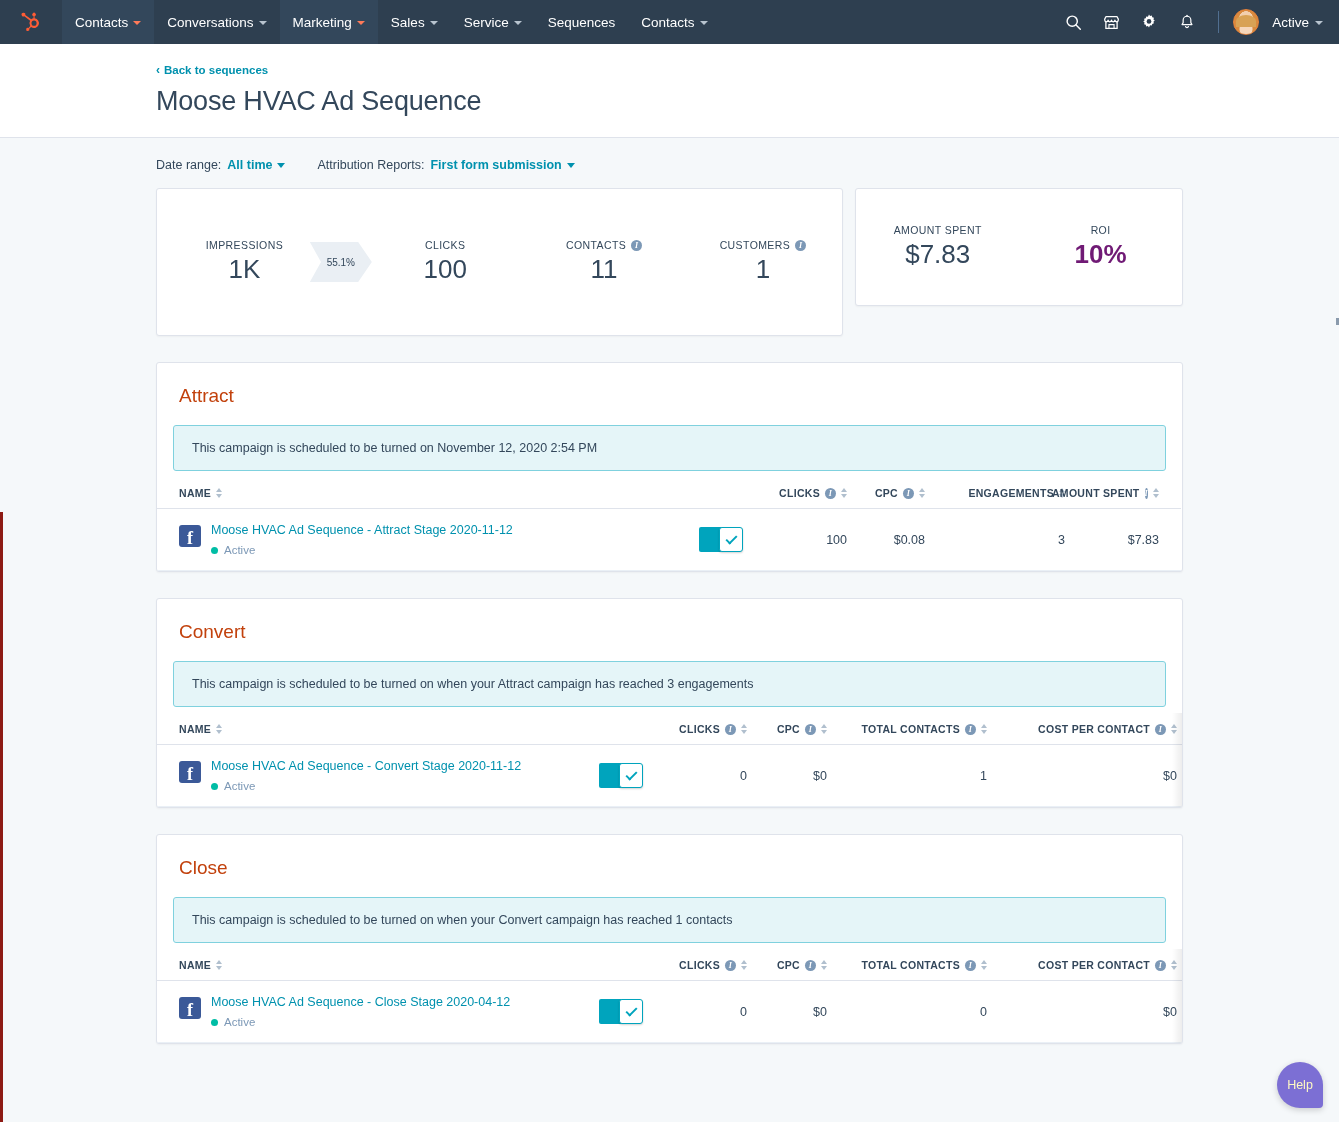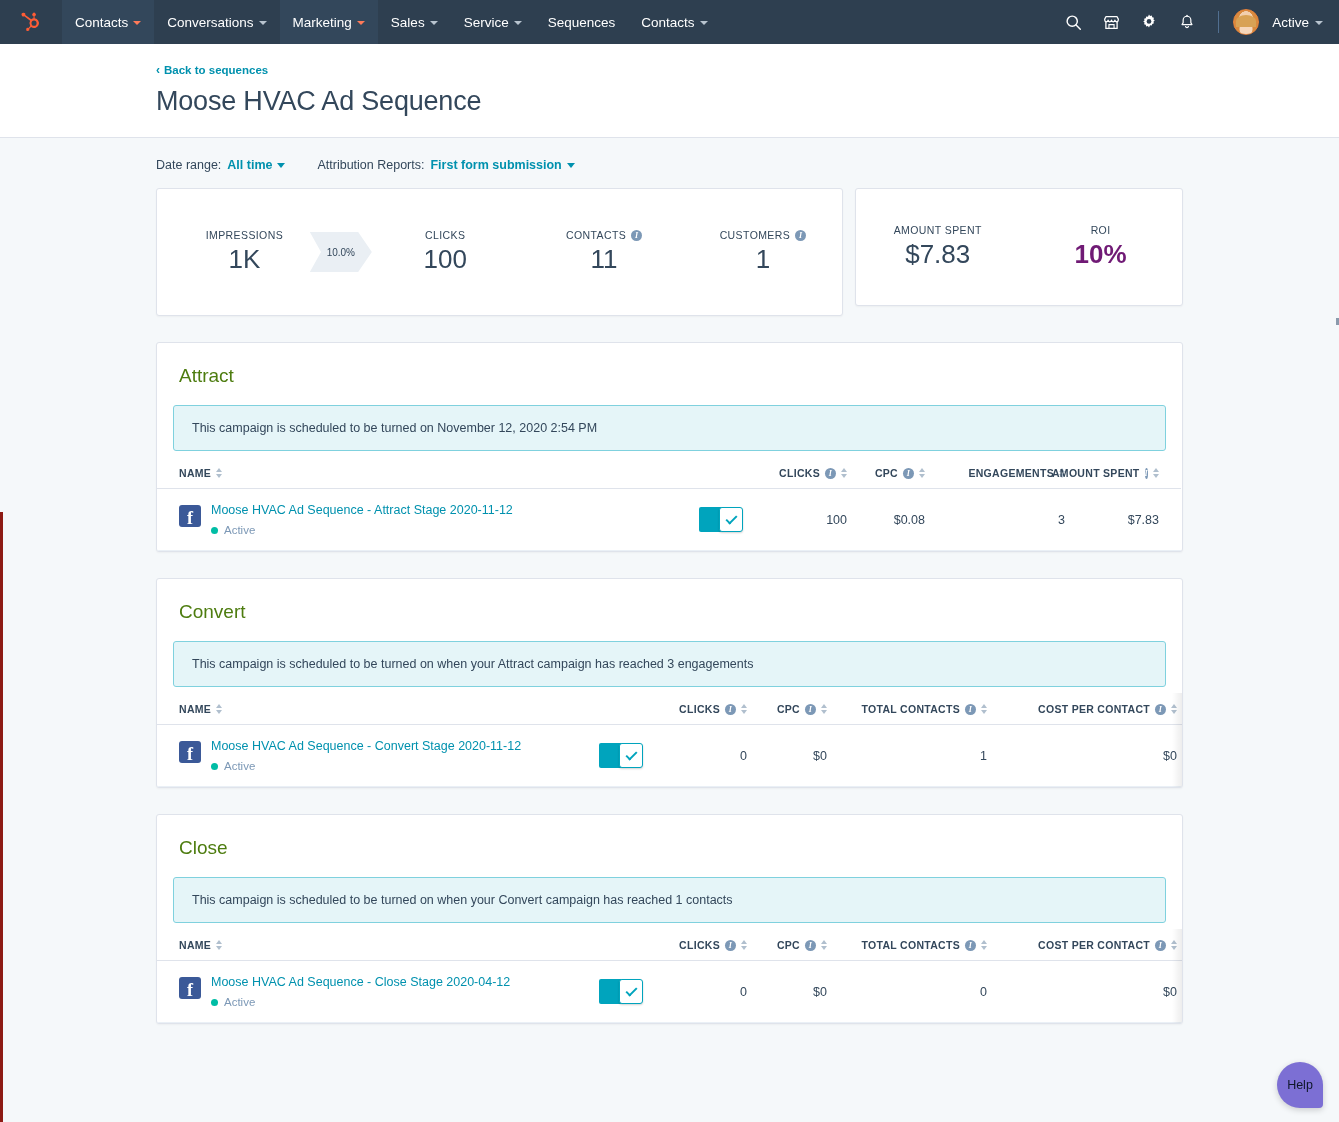--- a/index.html
+++ b/index.html
@@ -80,21 +80,21 @@
     border-top:5px solid #0091ae;
   }
   .filter-gap { width: 20px; }
 
   
   .cards-row { display:flex; gap:12px; padding: 16px 156px 0 156px; }
   .card {
     background:#fff; border:1px solid #dfe3eb; border-radius:3px;
     box-shadow: 0 1px 2px rgba(0,0,0,0.04);
   }
-  .funnel-card { width: 690px; height:128px; display:flex; align-items:center;padding-left:8px; }
+  .funnel-card { width: 690px; height:148px; display:flex; align-items:center;padding-left:8px; }
   .spend-card  { width: 329px; height:118px; display:flex; align-items:center; }
   .metric { text-align:center; flex:1; }
   .metric-label {
     font-size:10.5px; letter-spacing:0.4px; color:#33475b; text-transform:uppercase;
     display:flex; align-items:center; justify-content:center; gap:5px;
   }
   .metric-value { font-size:26px; color:#33475b; font-weight:400; margin-top:4px; line-height:1.15; }
   .metric-value.roi { color:#701a75; font-weight:bold; }
   .info-dot {
     width:11px;height:11px;border-radius:50%;background:#7c98b6;color:#fff;
@@ -107,21 +107,21 @@
     background:#eaeff4;
     clip-path: polygon(0 0, 78% 0, 100% 50%, 78% 100%, 0 100%, 18% 50%);
     font-size:10px; color:#33475b;
   }
 
   
   .stage-card {
     background:#fff; border:1px solid #dfe3eb; border-radius:3px; margin: 26px 156px 0 156px;
     box-shadow: 0 1px 2px rgba(0,0,0,0.04); position:relative; overflow:hidden;
   }
-  .stage-title { font-size:19px; color:#4d7c0f; font-weight:400; padding: 22px 22px 0 22px; }
+  .stage-title { font-size:19px; color:#c2410c; font-weight:400; padding: 22px 22px 0 22px; }
   .alert {
     margin: 18px 16px 0 16px; background:#e5f5f8; border:1px solid #7fd1de;
     border-radius:3px; padding: 15px 18px; font-size:12.5px; color:#33475b;
   }
   .table-scroll { overflow:hidden; position:relative; margin-top: 6px; }
   table.stage-table { border-collapse:collapse; table-layout:fixed; }
   .stage-table th {
     font-size:10.5px; letter-spacing:0.3px; text-transform:uppercase; color:#33475b;
     font-weight:bold; padding: 10px 0 9px 0; border-bottom:1px solid #dfe3eb;
     white-space:nowrap; vertical-align:middle;
@@ -163,21 +163,21 @@
   .num-cell { text-align:right; padding-right:2px; }
   .clip-shadow {
     position:absolute; top:0; right:0; width:10px; height:100%;
     background: linear-gradient(to right, rgba(0,0,0,0), rgba(0,0,0,0.07));
     pointer-events:none;
   }
 
   
   .help-btn {
     position:absolute; right:16px; bottom:14px; width:46px; height:46px;
-    background:#7c6fd4; color:#0f172a; font-size:12.5px;
+    background:#7c6fd4; color:#fef9c3; font-size:12.5px;
     border-radius:23px 23px 4px 23px; display:flex; align-items:center; justify-content:center;
     cursor:pointer; box-shadow:0 2px 6px rgba(0,0,0,.18);
   }
   .left-red { position:absolute; left:0; top:512px; width:3px; height:610px; background:#8d1a14; }
   .right-edge-mark { position:absolute; right:0; top:318px; width:3px; height:7px; background:#8a9aac; }
 </style>
 </head>
 <body>
 
 <div class="page">
@@ -280,21 +280,21 @@
 
     <div class="card funnel-card">
       <div class="metric">
         <div class="metric-label">
           <span>IMPRESSIONS</span>
         </div>
         <div class="metric-value">1K</div>
       </div>
 
       <div class="funnel-arrow">
-        <span>10.0%</span>
+        <span>55.1%</span>
       </div>
 
       <div class="metric">
         <div class="metric-label">
           <span>CLICKS</span>
         </div>
         <div class="metric-value">100</div>
       </div>
 
       <div class="metric">

